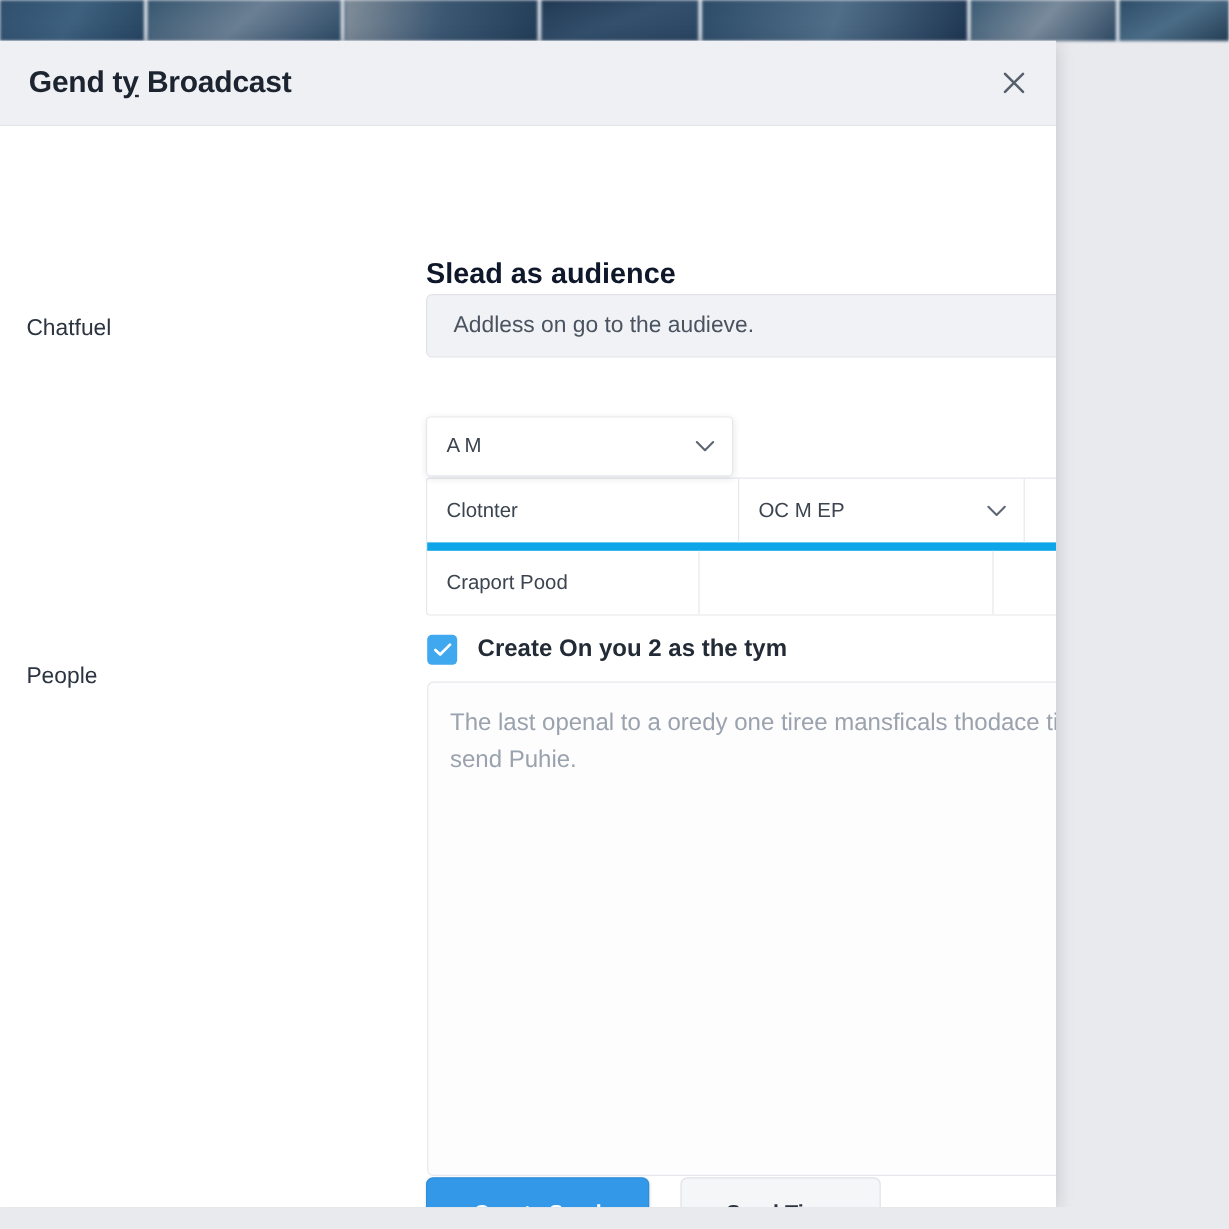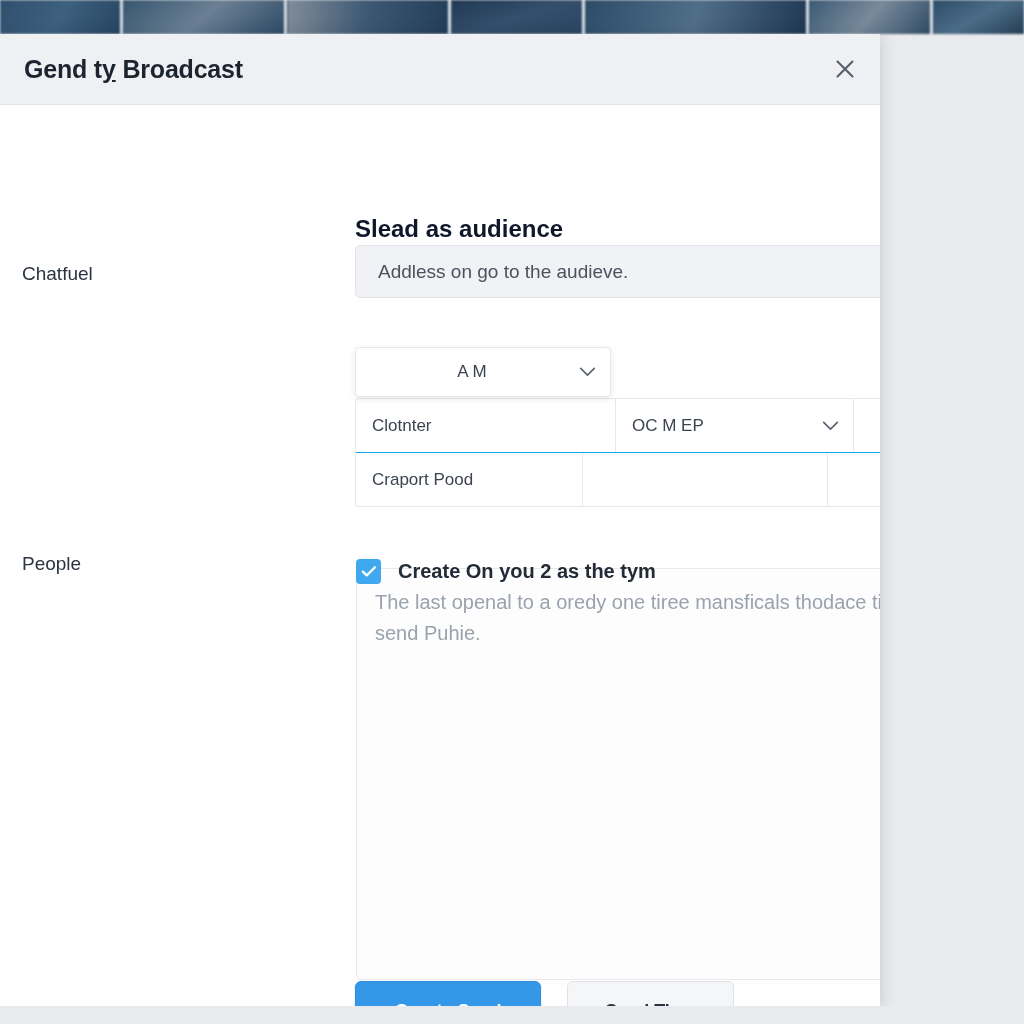--- a/index.html
+++ b/index.html
@@ -155,21 +155,20 @@
     border: 1px solid #e6e8ec;
     border-radius: 4px;
     box-shadow: 0 2px 6px rgba(30,40,60,0.10);
     display: flex;
     align-items: center;
     padding: 0 38px 0 16px;
     font-size: 17px;
     color: #3b444f;
     z-index: 6;
     cursor: pointer;
-    justify-content: center;
   }
   .float-select .chev {
     position: absolute;
     right: 14px;
     top: 50%;
     transform: translateY(-50%);
   }
 
   
   .grid {
@@ -179,21 +178,21 @@
     width: 601px;
     border: 1px solid #e6e8ec;
     border-radius: 3px;
     background: #fff;
     z-index: 2;
     box-sizing: border-box;
   }
   .grid-row {
     display: flex;
     height: 53px;
-    border-bottom: 1px solid #0ea5e9;
+    border-bottom: 7px solid #0ea5e9;
   }
   .grid-row:last-child { border-bottom: none; gap: 36px; }
   .cell {
     position: relative;
     display: flex;
     align-items: center;
     font-size: 17px;
     color: #3b444f;
     border-right: 1px solid #e6e8ec;
     box-sizing: border-box;
@@ -219,21 +218,20 @@
 
   
   .check-row {
     position: absolute;
     left: 356px;
     top: 424px;
     display: flex;
     align-items: center;
     cursor: pointer;
     z-index: 3;
-    margin-top: 30px;
   }
   .checkbox {
     width: 25px;
     height: 25px;
     border-radius: 4px;
     background: #40a8ef;
     display: flex;
     align-items: center;
     justify-content: center;
     flex: 0 0 auto;

